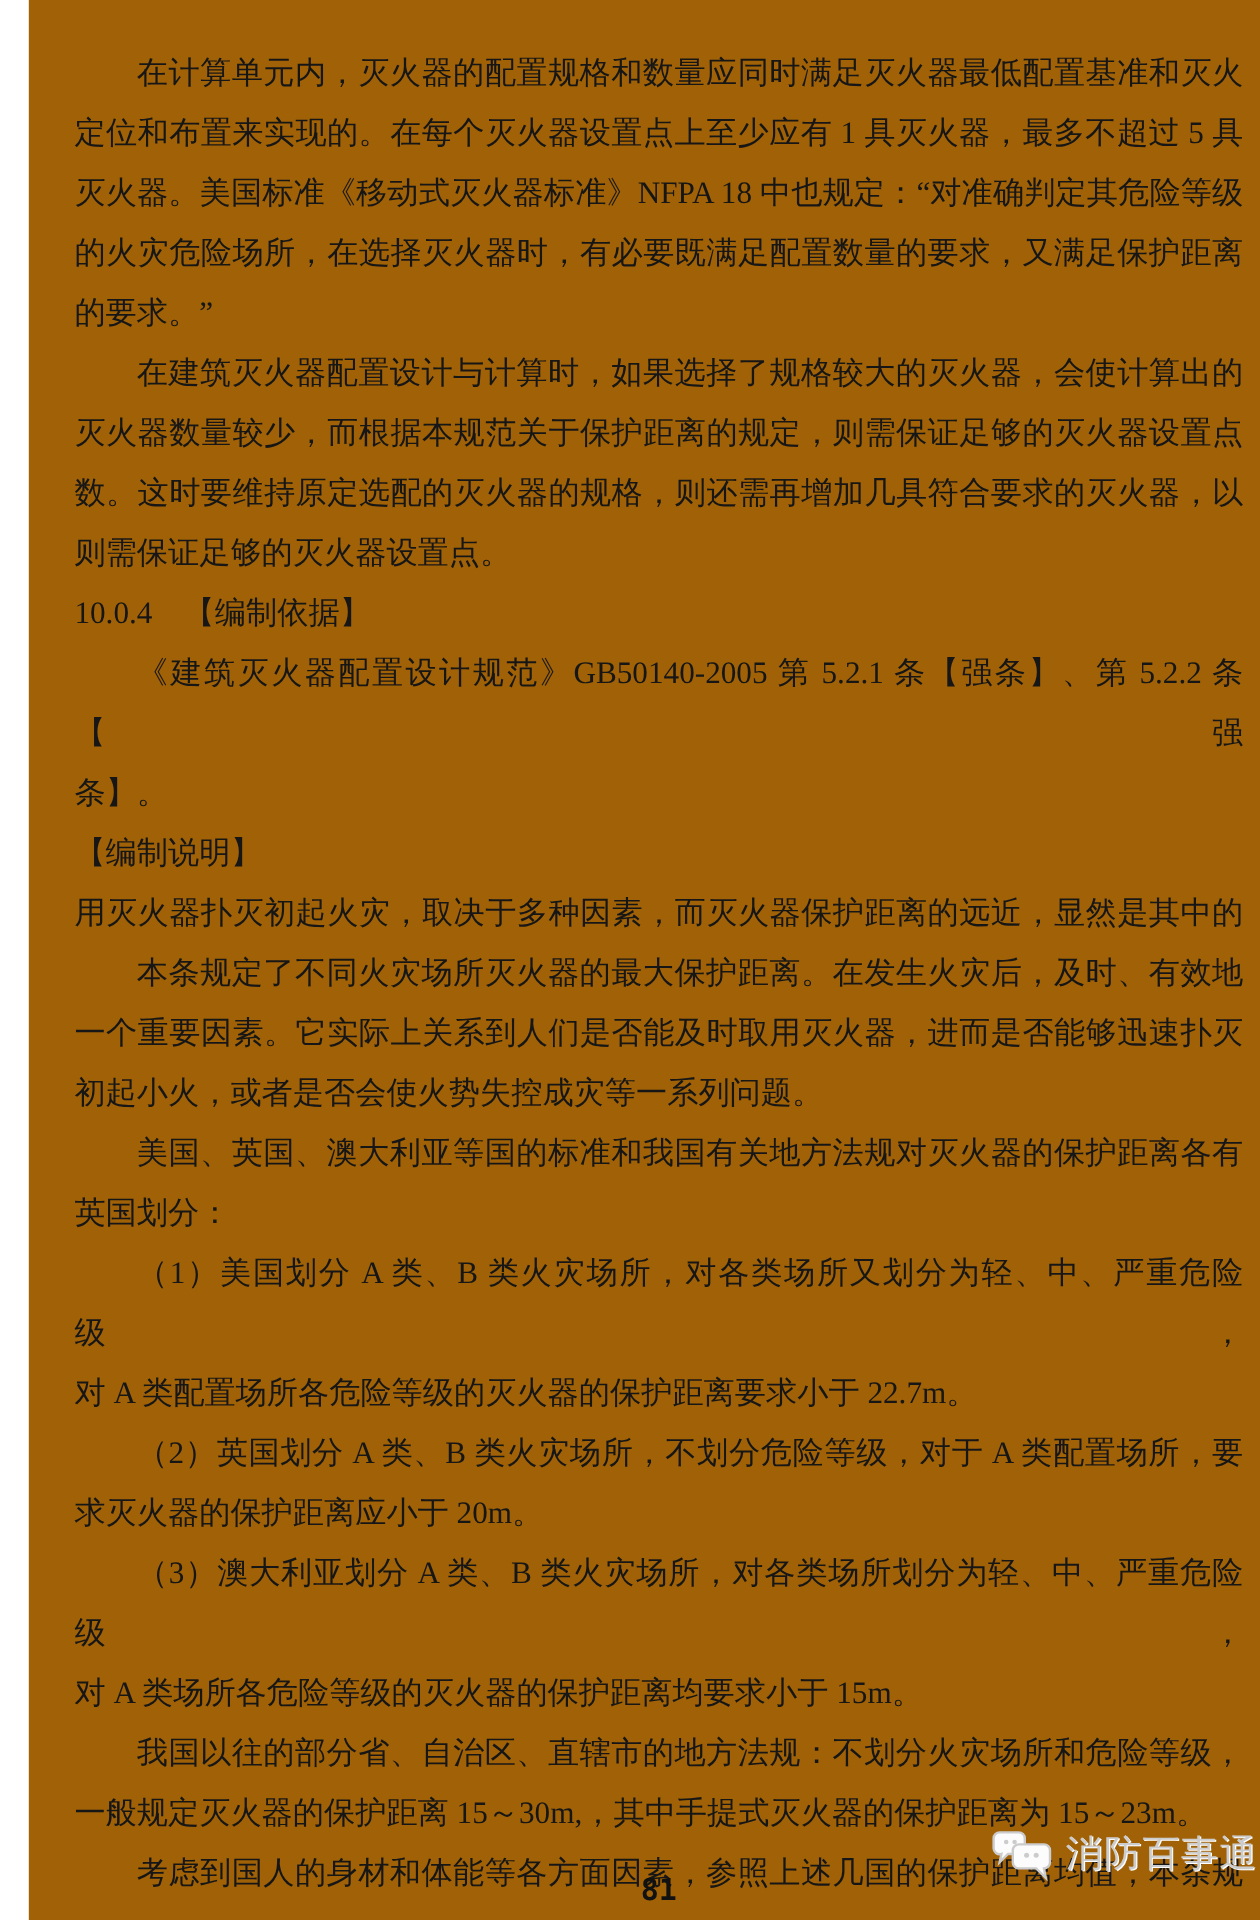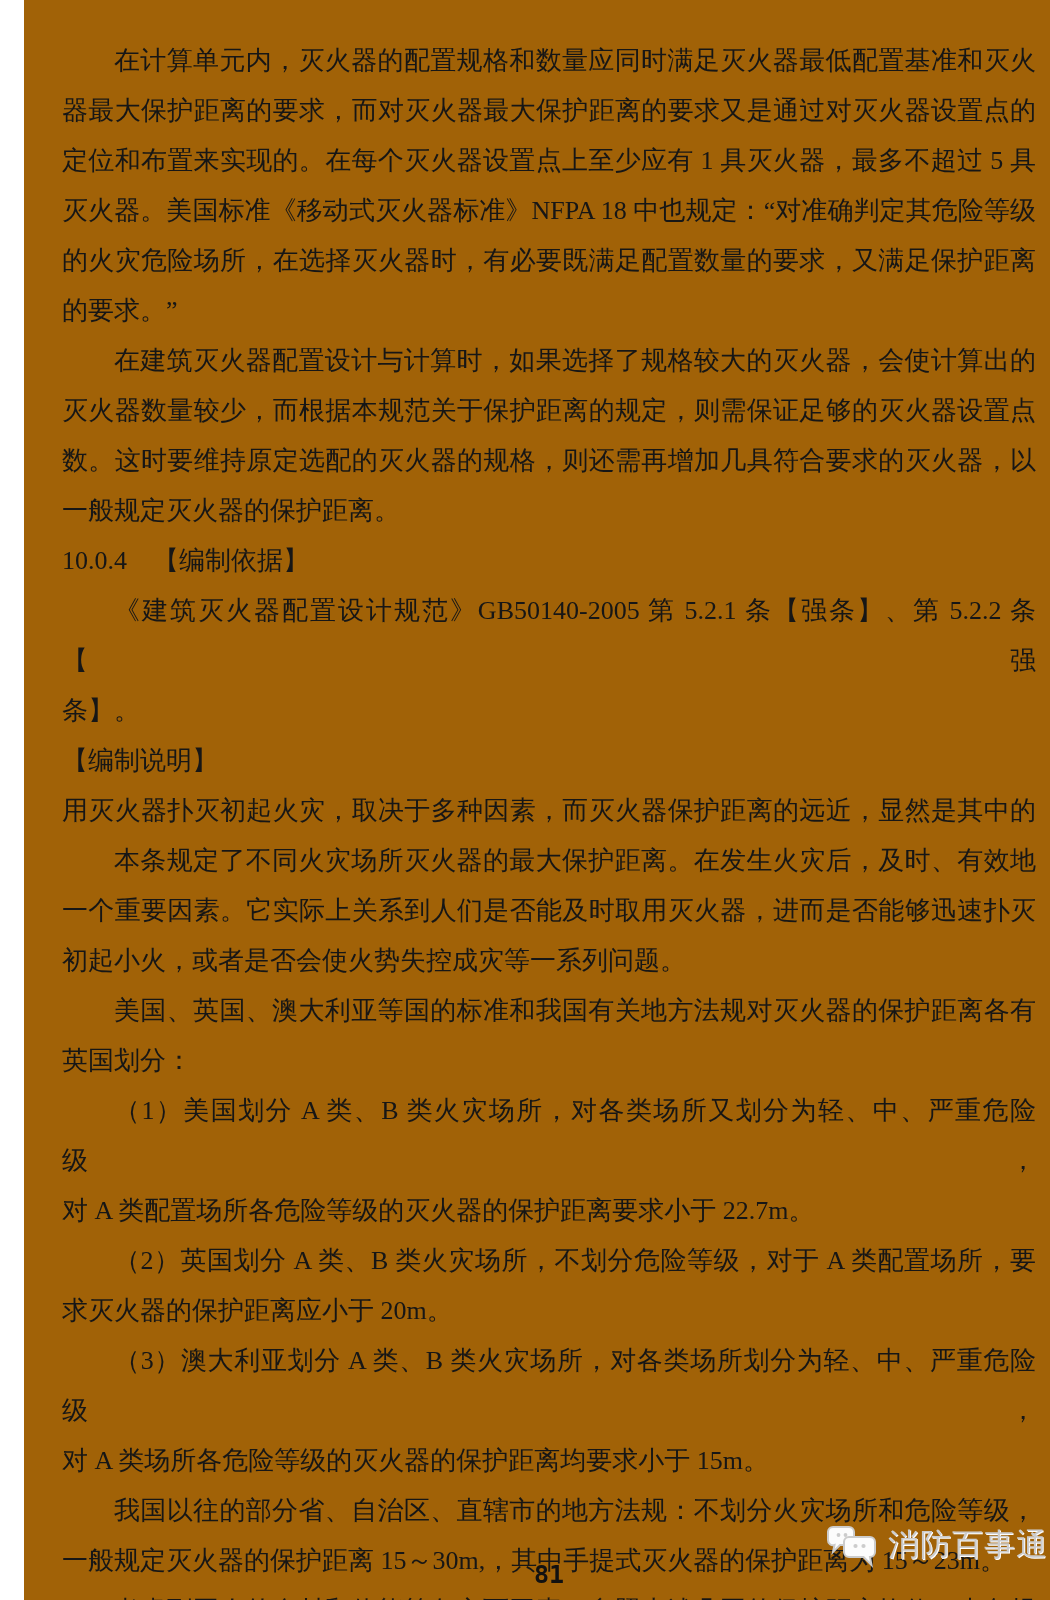--- a/index.html
+++ b/index.html
@@ -52,29 +52,28 @@
     color: #111111;
   }
 </style>
 </head>
 <body>
 
 <div class="page">
 
   <div class="doc">
       <div class="line fill indent">在计算单元内，灭火器的配置规格和数量应同时满足灭火器最低配置基准和灭火</div>
-      <div class="line fill">器最大保护距离的要求，而对灭火器最大保护距离的要求又是通过对灭火器设置点的</div>
       <div class="line fill">定位和布置来实现的。在每个灭火器设置点上至少应有 1 具灭火器，最多不超过 5 具</div>
       <div class="line fill">灭火器。美国标准《移动式灭火器标准》NFPA 18 中也规定：“对准确判定其危险等级</div>
       <div class="line fill">的火灾危险场所，在选择灭火器时，有必要既满足配置数量的要求，又满足保护距离</div>
       <div class="line">的要求。”</div>
       <div class="line fill indent">在建筑灭火器配置设计与计算时，如果选择了规格较大的灭火器，会使计算出的</div>
       <div class="line fill">灭火器数量较少，而根据本规范关于保护距离的规定，则需保证足够的灭火器设置点</div>
       <div class="line fill">数。这时要维持原定选配的灭火器的规格，则还需再增加几具符合要求的灭火器，以</div>
-      <div class="line">一般规定灭火器的保护距离。</div>
+      <div class="line">则需保证足够的灭火器设置点。</div>
       <div class="line heading">10.0.4　【编制依据】</div>
       <div class="line fill indent">《建筑灭火器配置设计规范》GB50140-2005 第 5.2.1 条【强条】、第 5.2.2 条【强</div>
       <div class="line">条】。</div>
       <div class="line heading">【编制说明】</div>
       <div class="line fill">用灭火器扑灭初起火灾，取决于多种因素，而灭火器保护距离的远近，显然是其中的</div>
       <div class="line fill indent">本条规定了不同火灾场所灭火器的最大保护距离。在发生火灾后，及时、有效地</div>
       <div class="line fill">一个重要因素。它实际上关系到人们是否能及时取用灭火器，进而是否能够迅速扑灭</div>
       <div class="line">初起小火，或者是否会使火势失控成灾等一系列问题。</div>
       <div class="line fill indent">美国、英国、澳大利亚等国的标准和我国有关地方法规对灭火器的保护距离各有</div>
       <div class="line">英国划分：</div>

